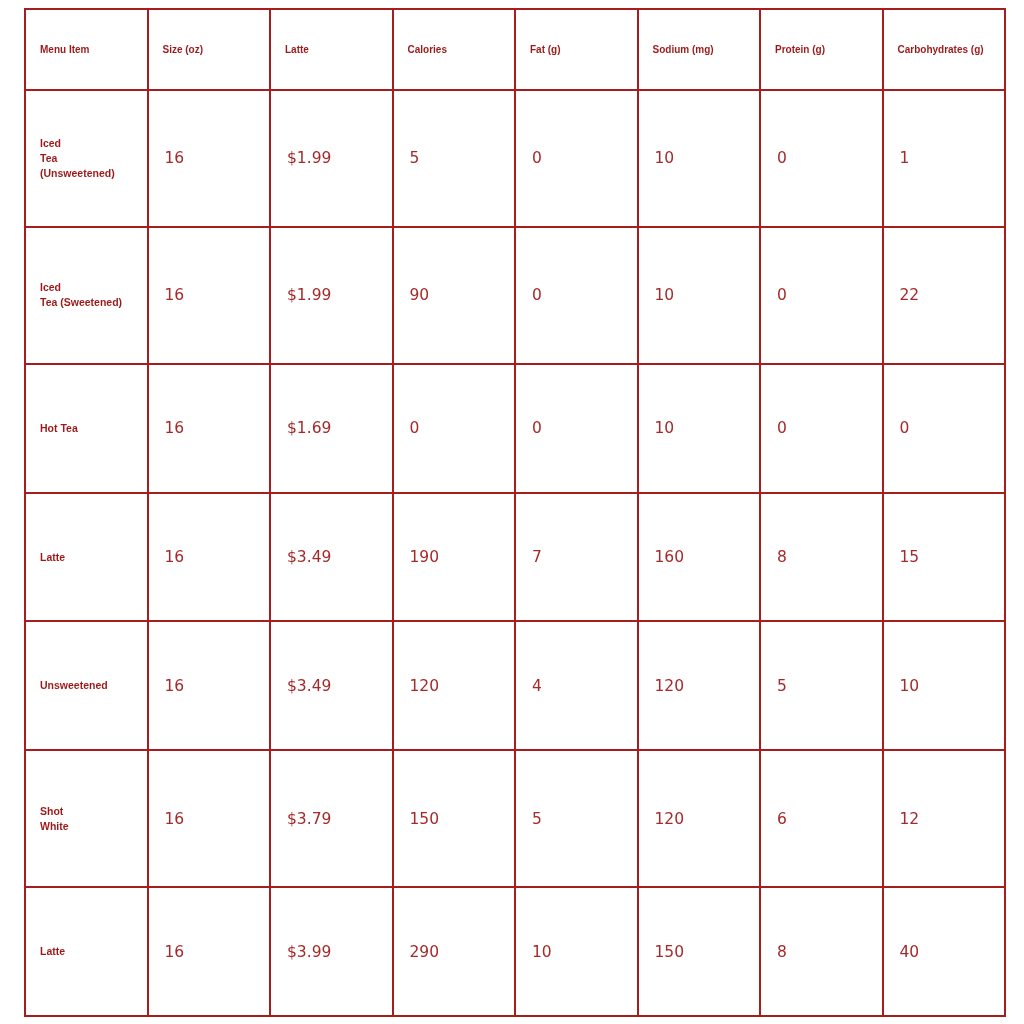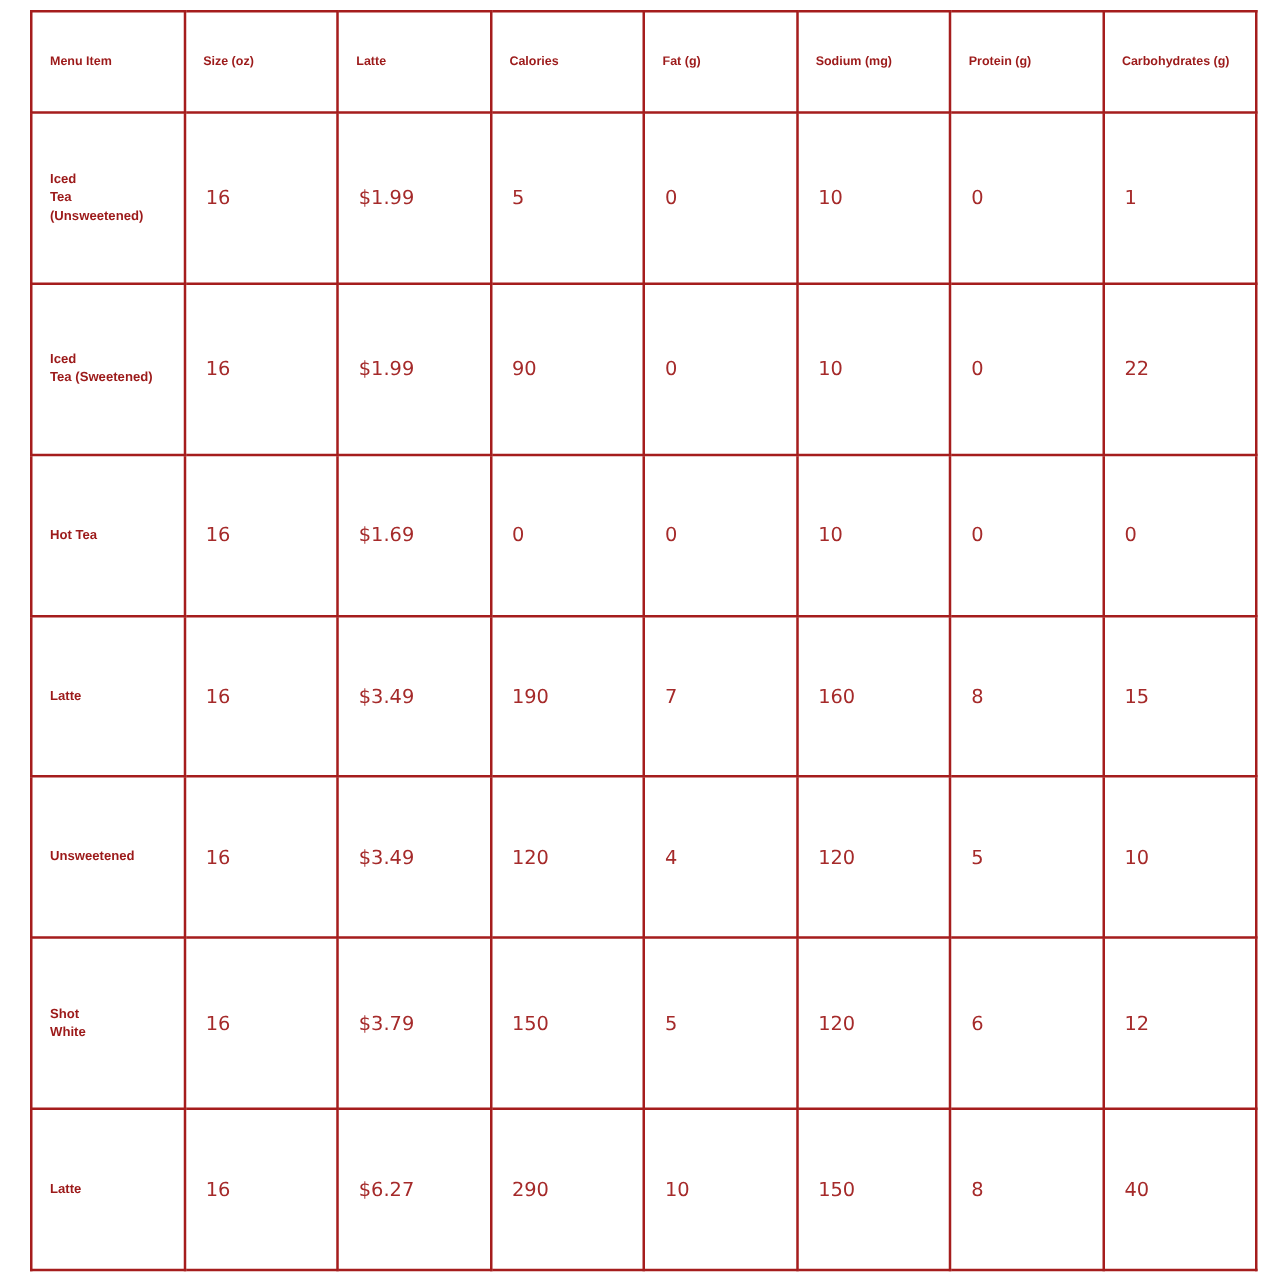--- a/index.html
+++ b/index.html
@@ -124,21 +124,21 @@
         <td class="val">5</td>
         <td class="val">120</td>
         <td class="val">6</td>
         <td class="val">12</td>
       </tr>
       <tr class="short">
         <td class="name">
           <div>Latte</div>
         </td>
         <td class="val">16</td>
-        <td class="val">$6.27</td>
+        <td class="val">$3.99</td>
         <td class="val">290</td>
         <td class="val">10</td>
         <td class="val">150</td>
         <td class="val">8</td>
         <td class="val">40</td>
       </tr>
     </tbody>
 </table>
 
 </body></html>

